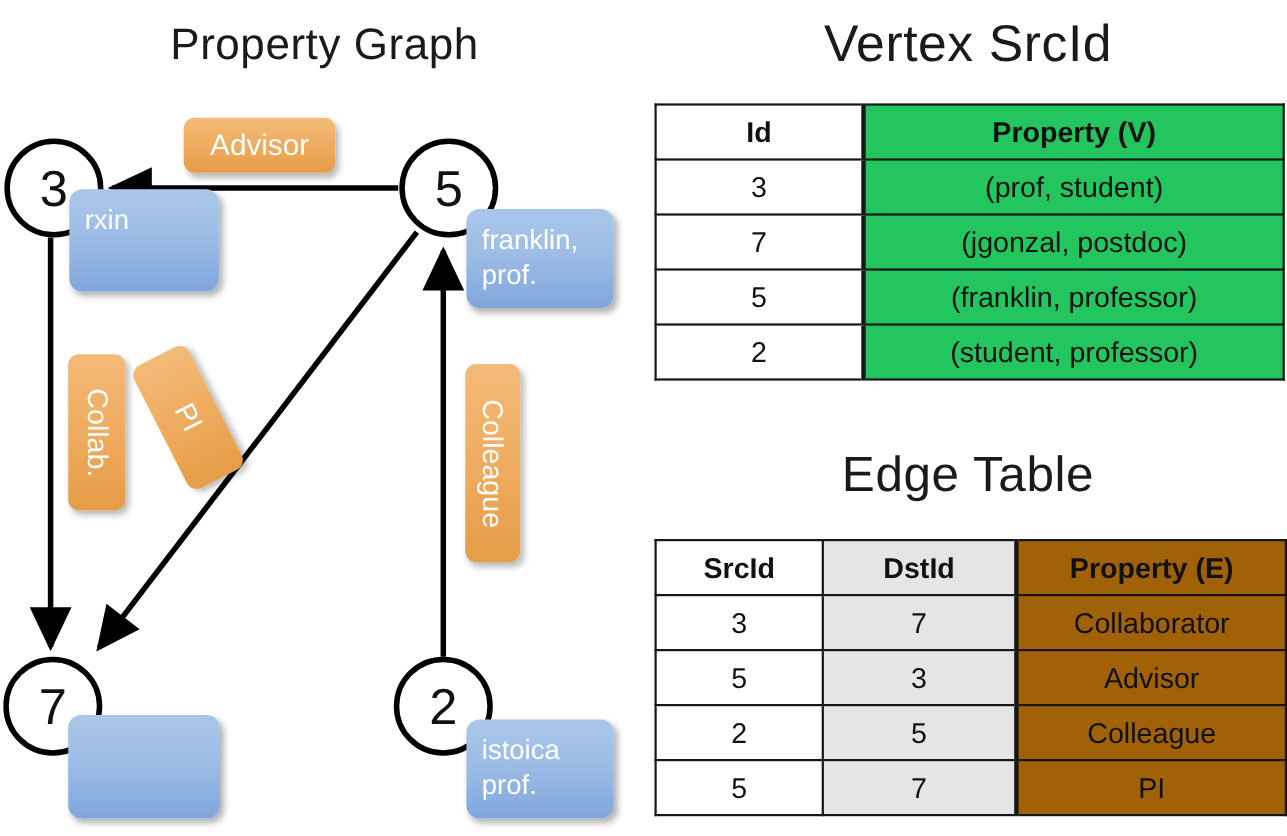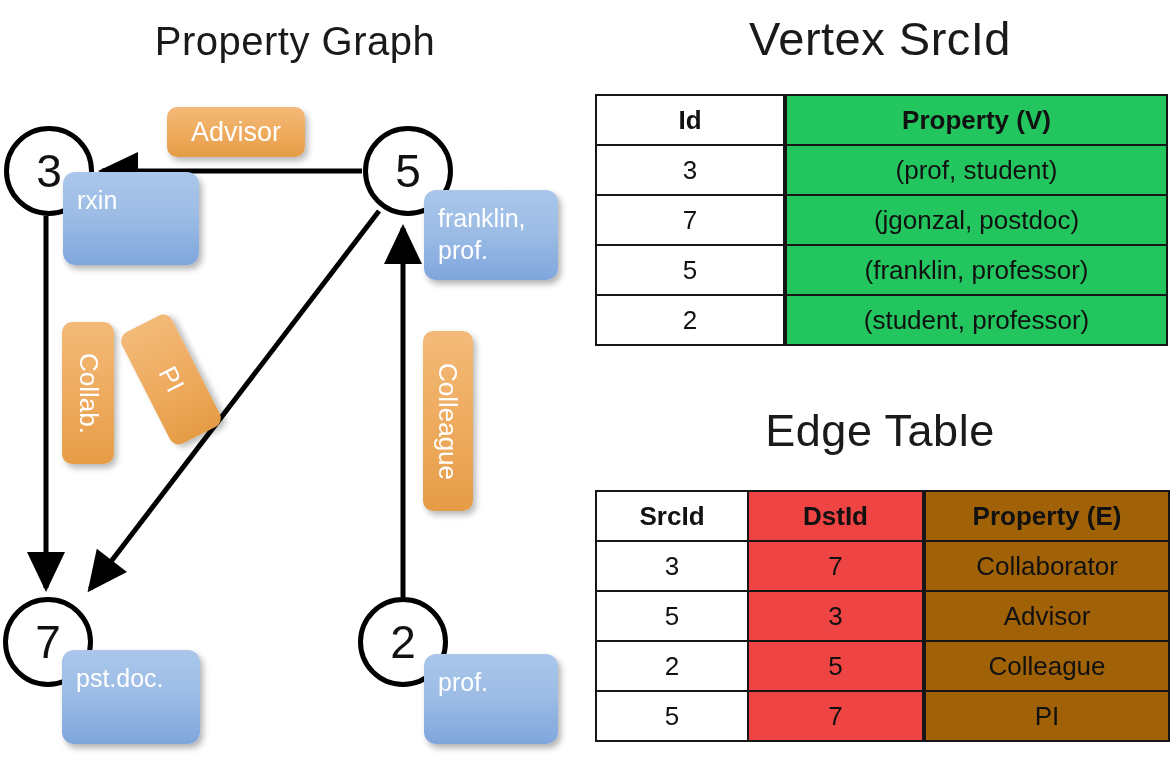--- a/index.html
+++ b/index.html
@@ -167,21 +167,21 @@
   #vertex-table th, #vertex-table td { height: 48px; font-size: 26px; }
   #vertex-table .col-id   { width: 186px; background: #ffffff; }
   #vertex-table .col-prop { width: 379px; background: #22c55e; border-left-width: 4px; }
 
   #edge-table {
     left: 595px; top: 490px;
     width: 565px;
   }
   #edge-table th, #edge-table td { height: 48px; font-size: 26px; }
   #edge-table .col-src  { width: 150px; background: #ffffff; }
-  #edge-table .col-dst  { width: 173px; background: #ef4444; }
+  #edge-table .col-dst  { width: 173px; background: #e5e5e5; }
   #edge-table .col-prop { width: 242px; background: #a16207; border-left-width: 4px; }
 </style>
 </head>
 <body>
 
 <div class="title" id="title-property-graph">Property Graph</div>
 
 <div class="title" id="title-vertex-table">Vertex SrcId</div>
 
 <div class="title" id="title-edge-table">Edge Table</div>
@@ -218,23 +218,23 @@
   </div>
 
   <div class="prop-box" id="vprop-rxin">
     <div>rxin</div>
   </div>
   <div class="prop-box" id="vprop-franklin">
     <div>franklin,</div>
     <div>prof.</div>
   </div>
   <div class="prop-box" id="vprop-jgonzal">
-    <div>pst.doc.</div>
   </div>
   <div class="prop-box" id="vprop-istoica">
+    <div>istoica</div>
     <div>prof.</div>
   </div>
 
   <div class="edge-label" id="elabel-advisor">
     <span>Advisor</span>
   </div>
   <div class="edge-label" id="elabel-collab">
     <span>Collab.</span>
   </div>
   <div class="edge-label" id="elabel-pi">

